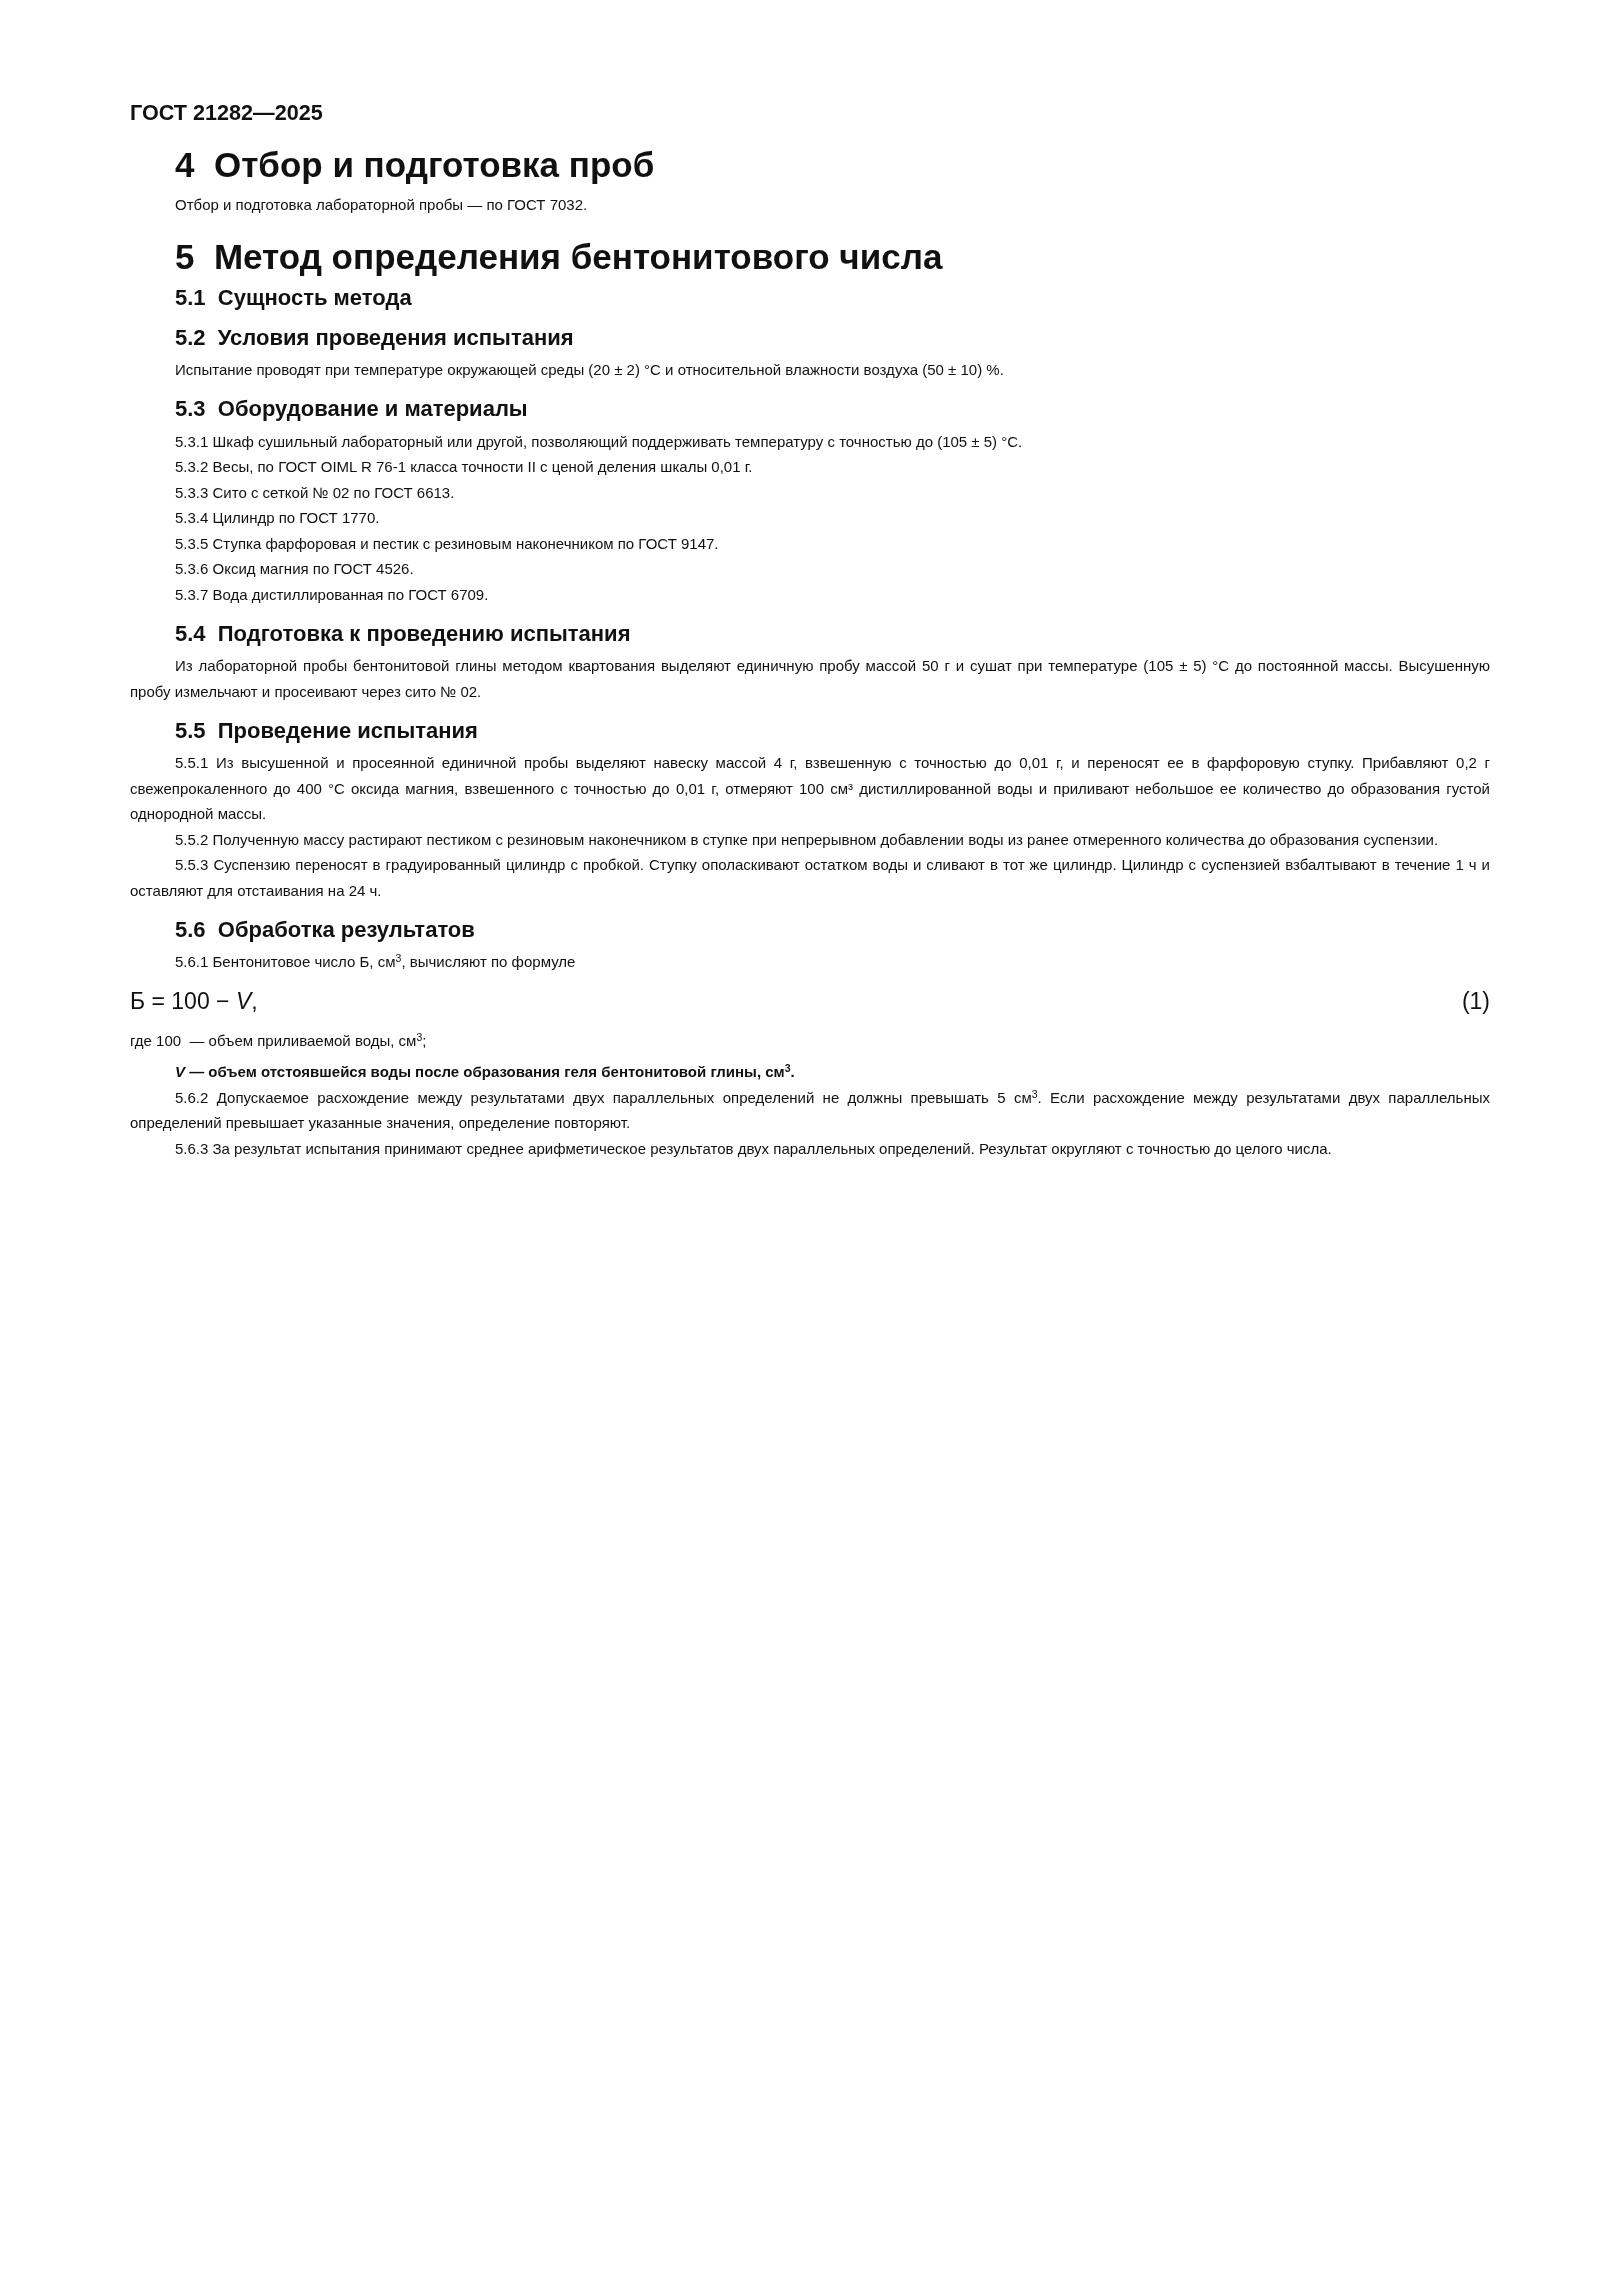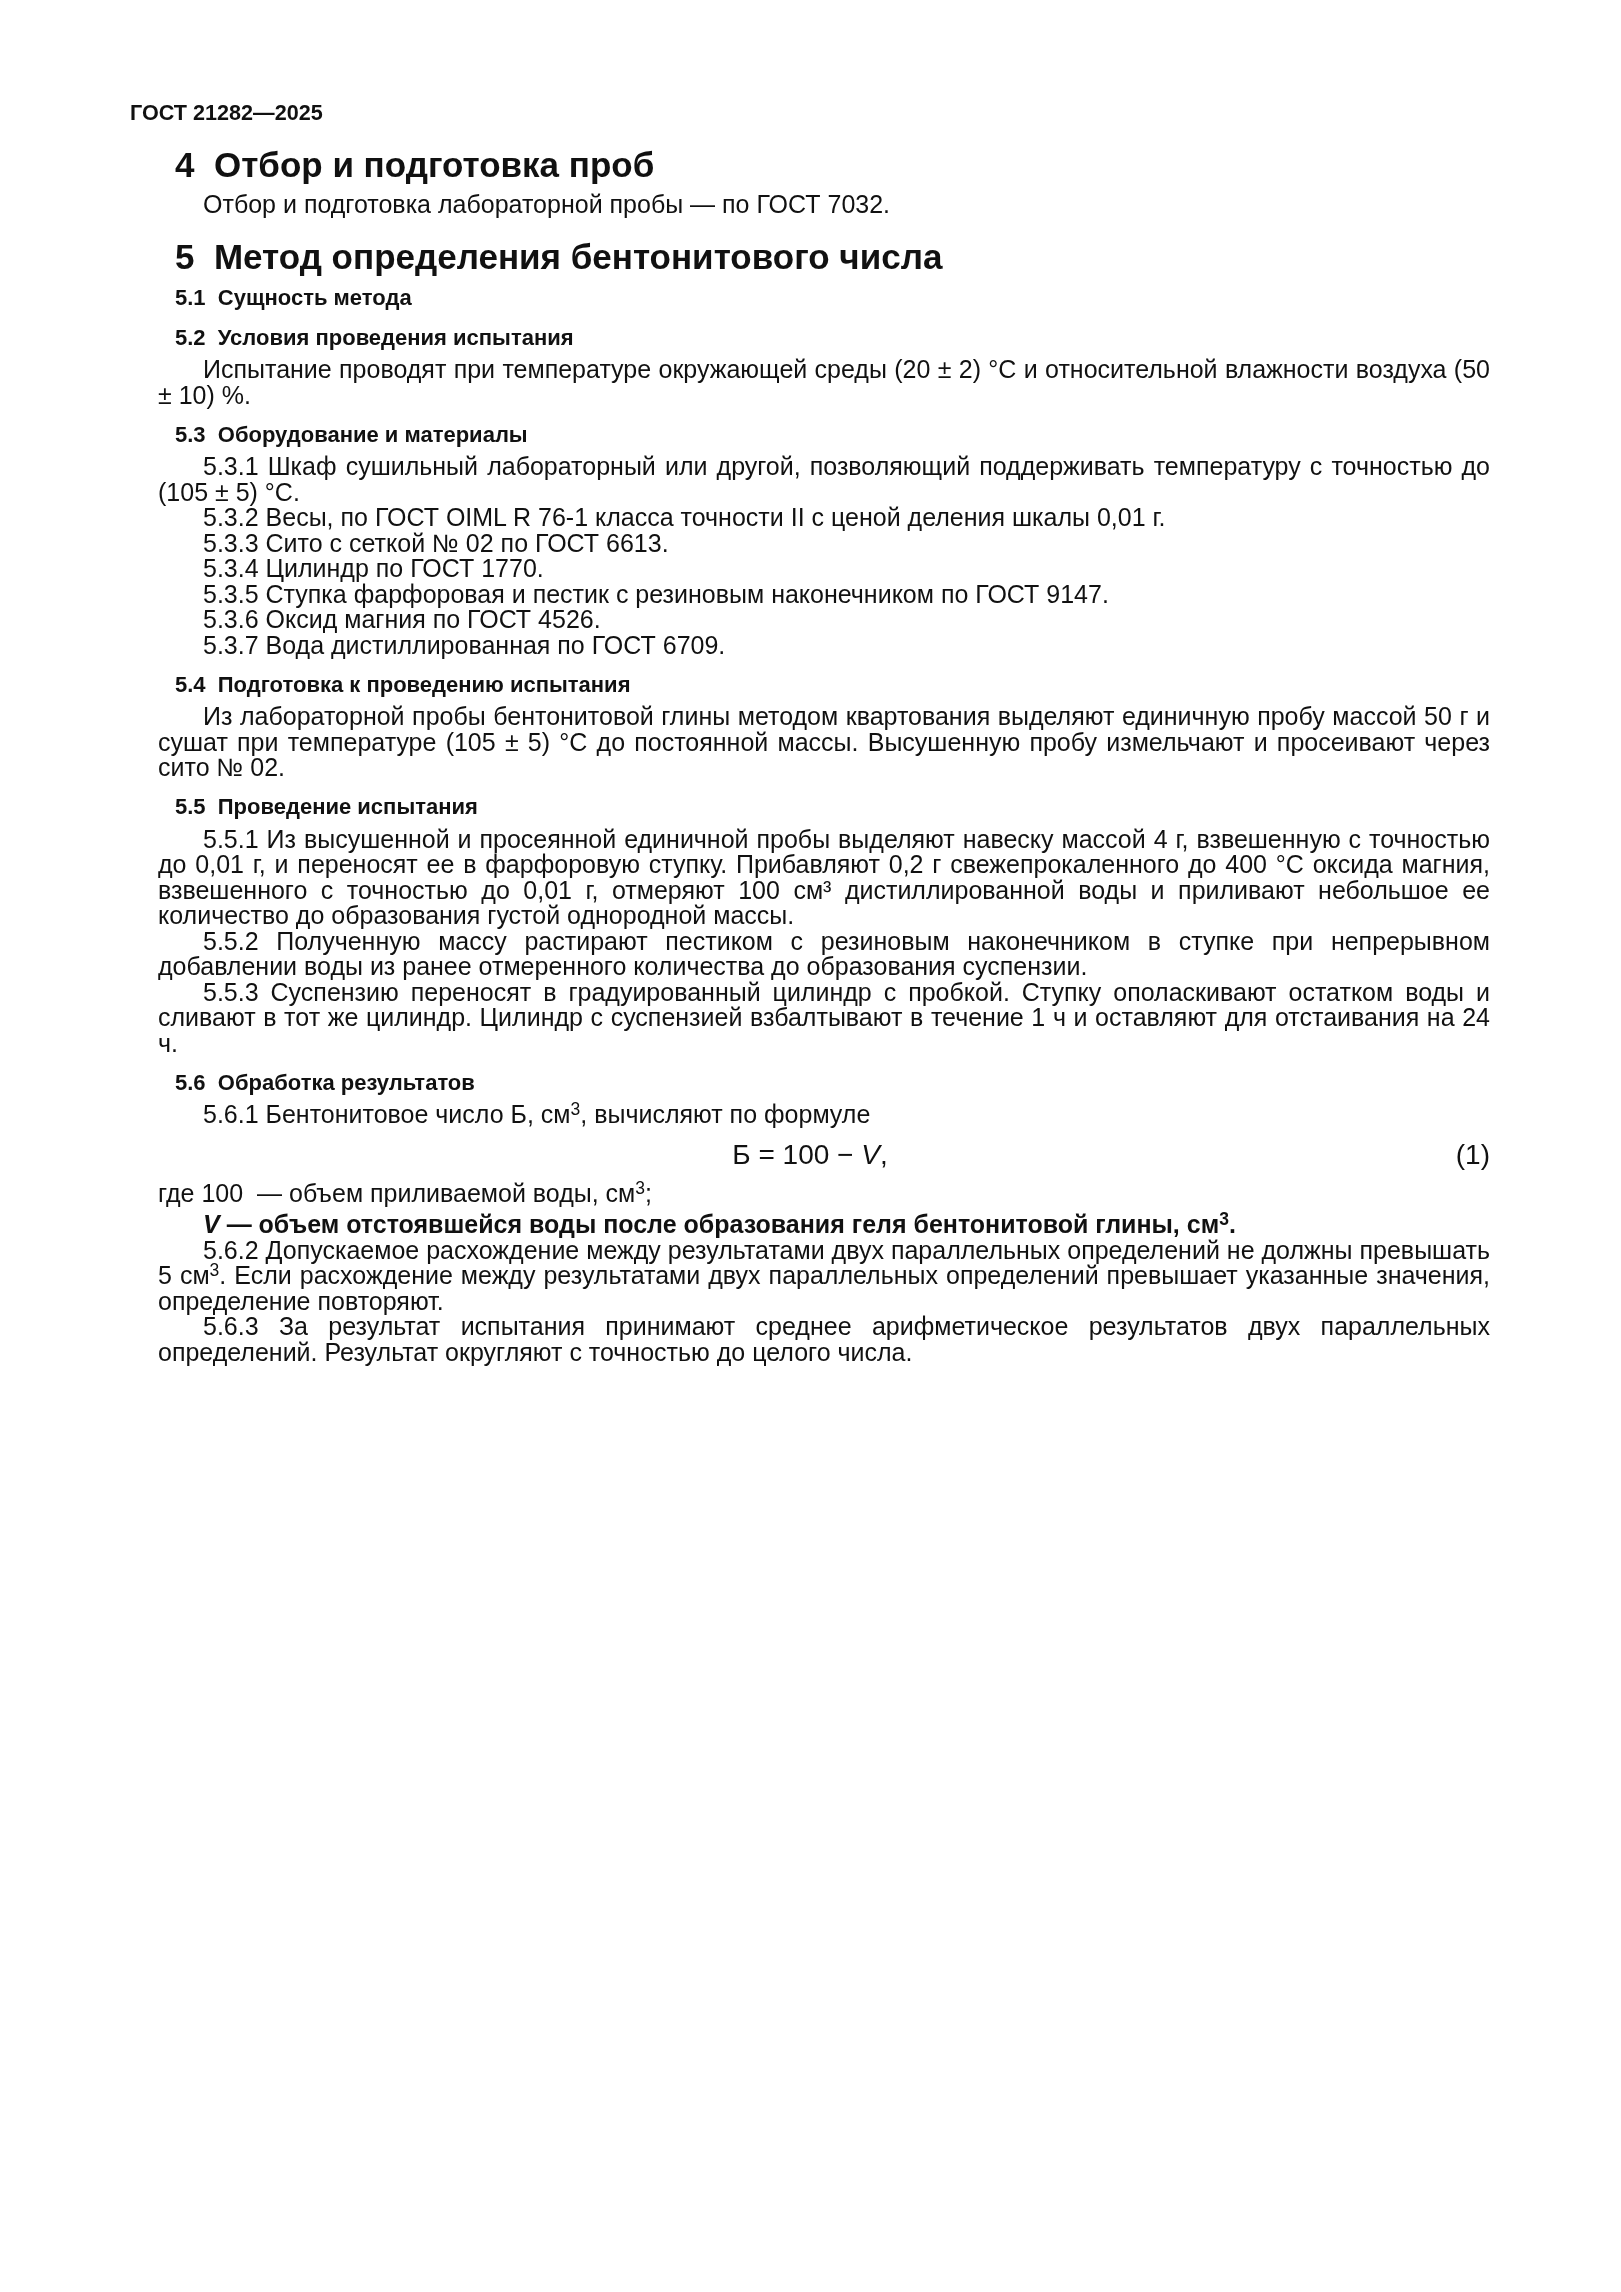--- a/index.html
+++ b/index.html
@@ -31,40 +31,39 @@
     text-indent: 45px;
   }
   .h-sub {
     font-size: 22px;
     font-weight: bold;
     line-height: 25.5px;
     margin: 13.7px 0 6.9px 0;
     text-indent: 45px;
   }
   p.body {
-    font-size: 25px;
+    font-size: 15px;
     line-height: 25.5px;
     text-align: justify;
-    margin-left: 28px;
   }
   .indent { text-indent: 45px; }
   .noindent { text-indent: 0; }
   .gap-top { margin-top: 5.9px; font-weight: bold; }
   .sup {
     font-size: 0.7em;
     vertical-align: 0.45em;
     line-height: 0;
   }
   .var { font-style: italic; }
   .formula-row {
     position: relative;
     margin: 13.7px 0 13.7px 0;
-    font-size: 28px;
+    font-size: 23px;
     line-height: 25.5px;
-    text-align: center;
+    text-align: left;
   }
   .formula-num {
     position: absolute;
     right: 0;
     top: 0;
   }
   .page-number {
     position: absolute;
     left: 130px;
     top: 1864px;

